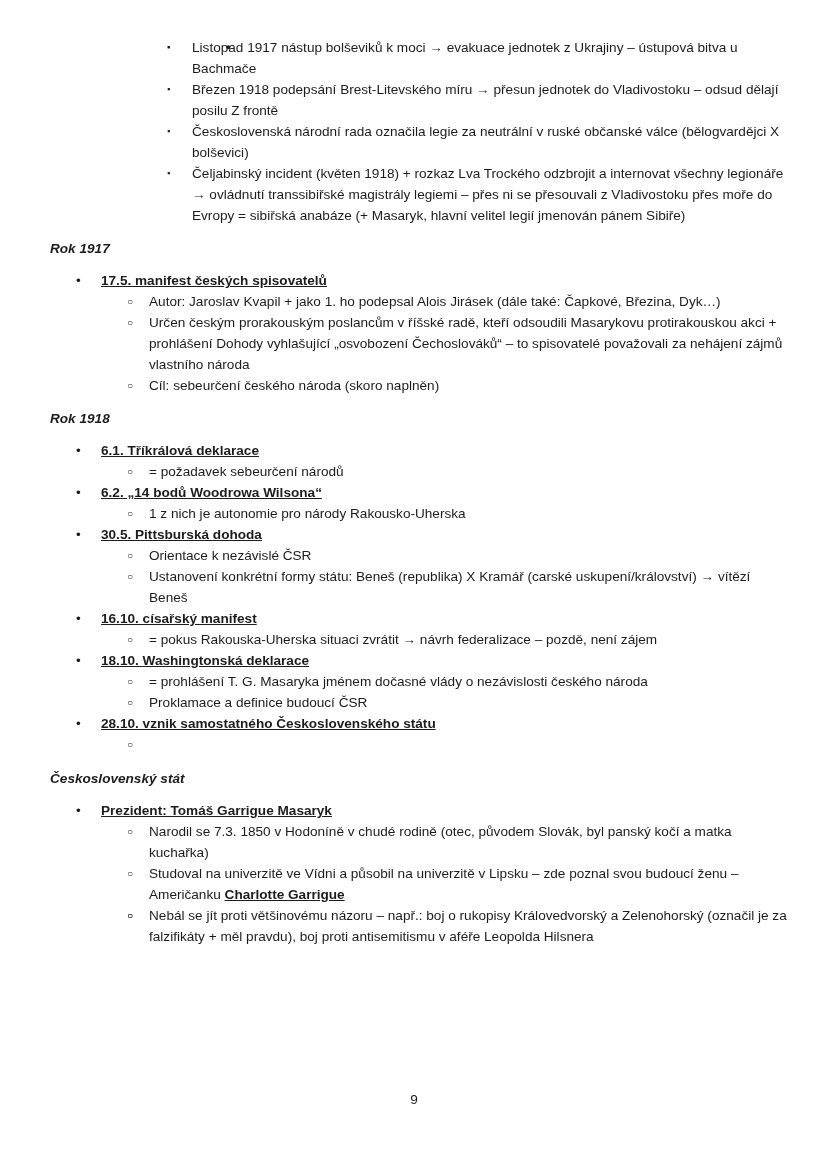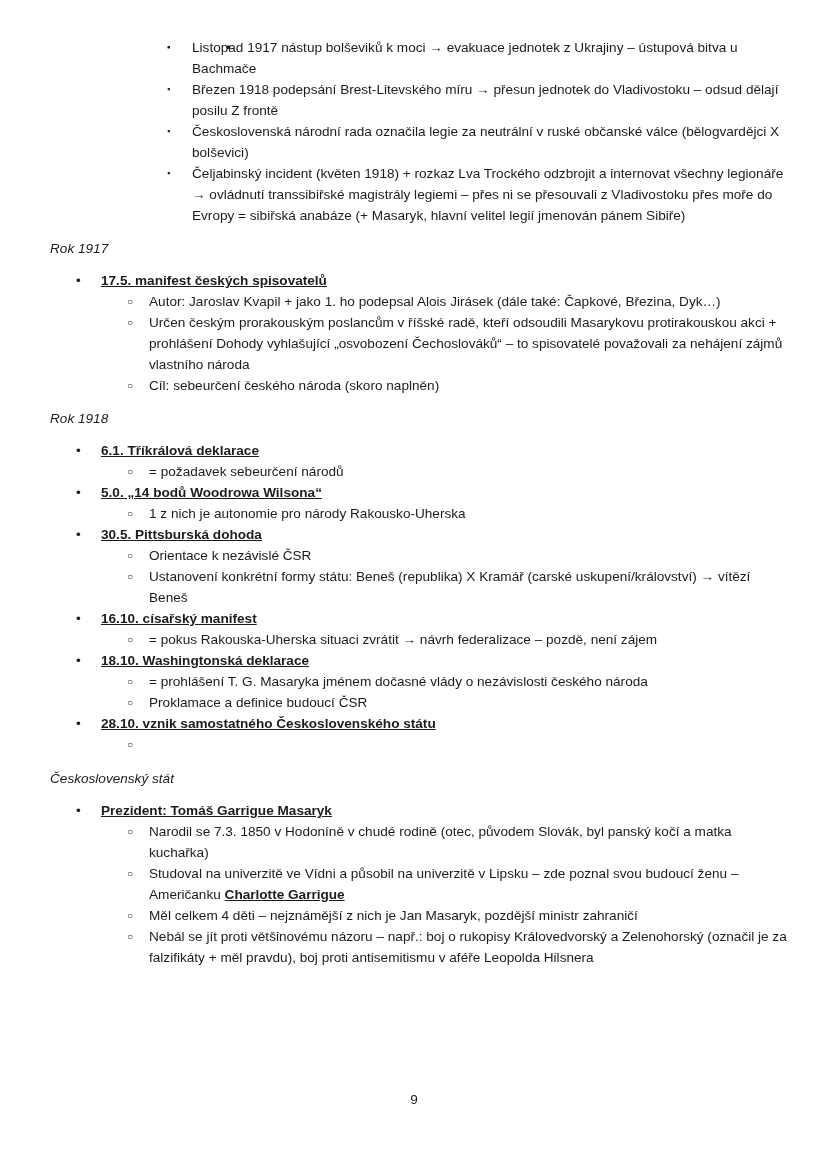--- a/index.html
+++ b/index.html
@@ -18,21 +18,21 @@
     color: #1c1c1c;
     overflow: hidden;
   }
   .content {
     position: absolute;
     top: 37px;
     left: 50px;
     right: 38px;
   }
   .heading {
-    font-weight: 400;
+    font-weight: 700;
     font-style: italic;
   }
   .item { position: relative; }
   .bullet {
     position: absolute;
     top: 0;
     color: #1c1c1c;
   }
   
   .l1 { padding-left: 51px; }
@@ -71,35 +71,35 @@
       <div class="spacer" style="height: 11px;"></div>
       <div class="item l1"><span class="bullet b1">•</span><span><span class="bold">17.5. manifest českých spisovatelů</span></span></div>
       <div class="item l2"><span class="bullet b2">○</span><span><span>Autor: Jaroslav Kvapil + jako 1. ho podepsal Alois Jirásek (dále také: Čapkové, Březina, Dyk…)</span></span></div>
       <div class="item l2"><span class="bullet b2">○</span><span><span>Určen českým prorakouským poslancům v říšské radě, kteří odsoudili Masarykovu protirakouskou akci + prohlášení Dohody vyhlašující „osvobození Čechoslováků“ – to spisovatelé považovali za nehájení zájmů vlastního národa</span></span></div>
       <div class="item l2"><span class="bullet b2">○</span><span><span>Cíl: sebeurčení českého národa (skoro naplněn)</span></span></div>
       <div class="spacer" style="height: 12px;"></div>
       <div class="heading"><span><span>Rok 1918</span></span></div>
       <div class="spacer" style="height: 11px;"></div>
       <div class="item l1"><span class="bullet b1">•</span><span><span class="bold">6.1. Tříkrálová deklarace</span></span></div>
       <div class="item l2"><span class="bullet b2">○</span><span><span>= požadavek sebeurčení národů</span></span></div>
-      <div class="item l1"><span class="bullet b1">•</span><span><span class="bold">5.0. „14 bodů Woodrowa Wilsona“</span></span></div>
+      <div class="item l1"><span class="bullet b1">•</span><span><span class="bold">6.2. „14 bodů Woodrowa Wilsona“</span></span></div>
       <div class="item l2"><span class="bullet b2">○</span><span><span>1 z nich je autonomie pro národy Rakousko-Uherska</span></span></div>
       <div class="item l1"><span class="bullet b1">•</span><span><span class="bold">30.5. Pittsburská dohoda</span></span></div>
       <div class="item l2"><span class="bullet b2">○</span><span><span>Orientace k nezávislé ČSR</span></span></div>
       <div class="item l2"><span class="bullet b2">○</span><span><span>Ustanovení konkrétní formy státu: Beneš (republika) X Kramář (carské uskupení/království) → vítězí Beneš</span></span></div>
       <div class="item l1"><span class="bullet b1">•</span><span><span class="bold">16.10. císařský manifest</span></span></div>
       <div class="item l2"><span class="bullet b2">○</span><span><span>= pokus Rakouska-Uherska situaci zvrátit → návrh federalizace – pozdě, není zájem</span></span></div>
       <div class="item l1"><span class="bullet b1">•</span><span><span class="bold">18.10. Washingtonská deklarace</span></span></div>
       <div class="item l2"><span class="bullet b2">○</span><span><span>= prohlášení T. G. Masaryka jménem dočasné vlády o nezávislosti českého národa</span></span></div>
       <div class="item l2"><span class="bullet b2">○</span><span><span>Proklamace a definice budoucí ČSR</span></span></div>
       <div class="item l1"><span class="bullet b1">•</span><span><span class="bold">28.10. vznik samostatného Československého státu</span></span></div>
       <div class="item l2"><span class="bullet b2">○</span></div>
       <div class="spacer" style="height: 34px;"></div>
       <div class="heading"><span><span>Československý stát</span></span></div>
       <div class="spacer" style="height: 11px;"></div>
       <div class="item l1"><span class="bullet b1">•</span><span><span class="bold">Prezident: Tomáš Garrigue Masaryk</span></span></div>
       <div class="item l2"><span class="bullet b2">○</span><span><span>Narodil se 7.3. 1850 v Hodoníně v chudé rodině (otec, původem Slovák, byl panský kočí a matka kuchařka)</span></span></div>
       <div class="item l2"><span class="bullet b2">○</span><span><span>Studoval na univerzitě ve Vídni a působil na univerzitě v Lipsku – zde poznal svou budoucí ženu – Američanku </span><span class="bold">Charlotte Garrigue</span></span></div>
-      <div class="item l2"><span class="bullet b2">○</span><span><span>Měl celkem 4 děti – nejznámější z nich je Jan Masaryk, pozdější ministr zahraničí</span></span></div>
+      <div class="item l2"><span class="bullet b2">○</span></div>
       <div class="item l2"><span class="bullet b2">○</span><span><span>Nebál se jít proti většinovému názoru – např.: boj o rukopisy Královedvorský a Zelenohorský (označil je za falzifikáty + měl pravdu), boj proti antisemitismu v aféře Leopolda Hilsnera</span></span></div>
     </div>
   <div class="page-number">9</div>
 </div>
 
 </body></html>

